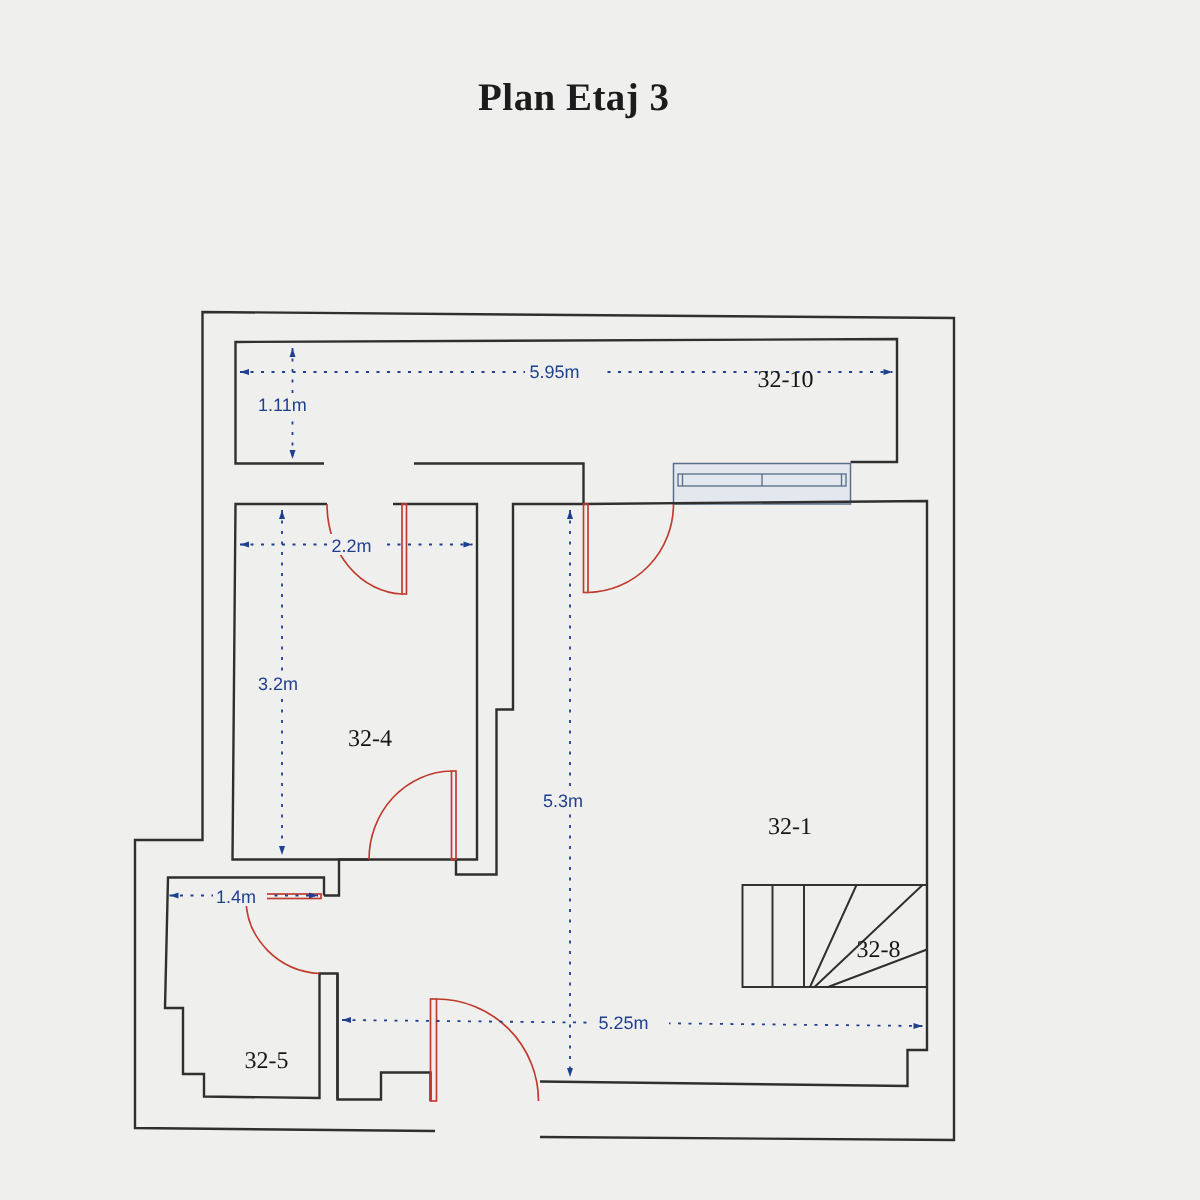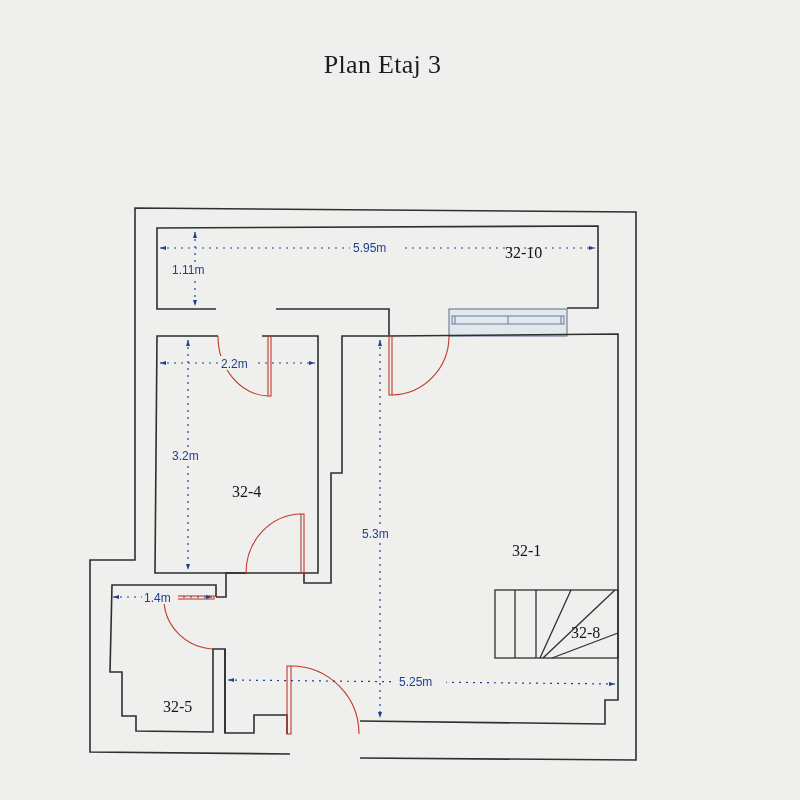--- a/index.html
+++ b/index.html
@@ -7,20 +7,21 @@
     width: 800px; height: 800px; overflow: hidden;
     background: #efefed;
     position: relative;
   }
   .page-title {
     position: absolute; left: 0; top: 50px; width: 765px;
     text-align: center;
     font-family: "Liberation Serif", "DejaVu Serif", serif;
     font-size: 26px; color: #1c1c1c;
     letter-spacing: 0.3px;
+    font-weight: bold;
   }
   svg.plan { position: absolute; left: 0; top: 0; width: 800px; height: 800px; }
   .wall { fill: none; stroke: #2f2f2f; stroke-width: 1.6; }
   .door { fill: none; stroke: #c0392b; stroke-width: 1.1; }
   .window { fill: #e3e8ef; stroke: #5b6f8a; stroke-width: 1; }
   .window-inner { fill: none; stroke: #5b6f8a; stroke-width: 0.9; }
   .dim { stroke: #1f3f8f; stroke-width: 1.2; stroke-dasharray: 2 5; fill: none; }
   .dim-arrow { fill: #1f3f8f; }
   .dim-text {
     font-family: "Liberation Sans", "DejaVu Sans", sans-serif;

